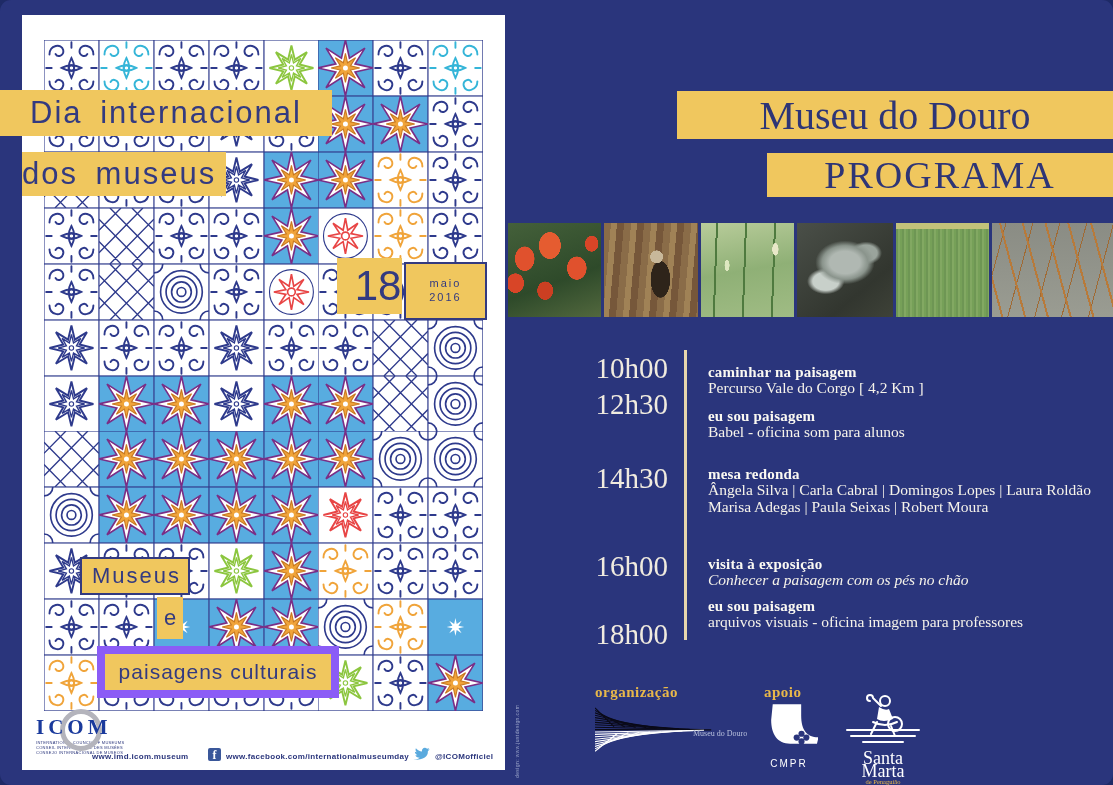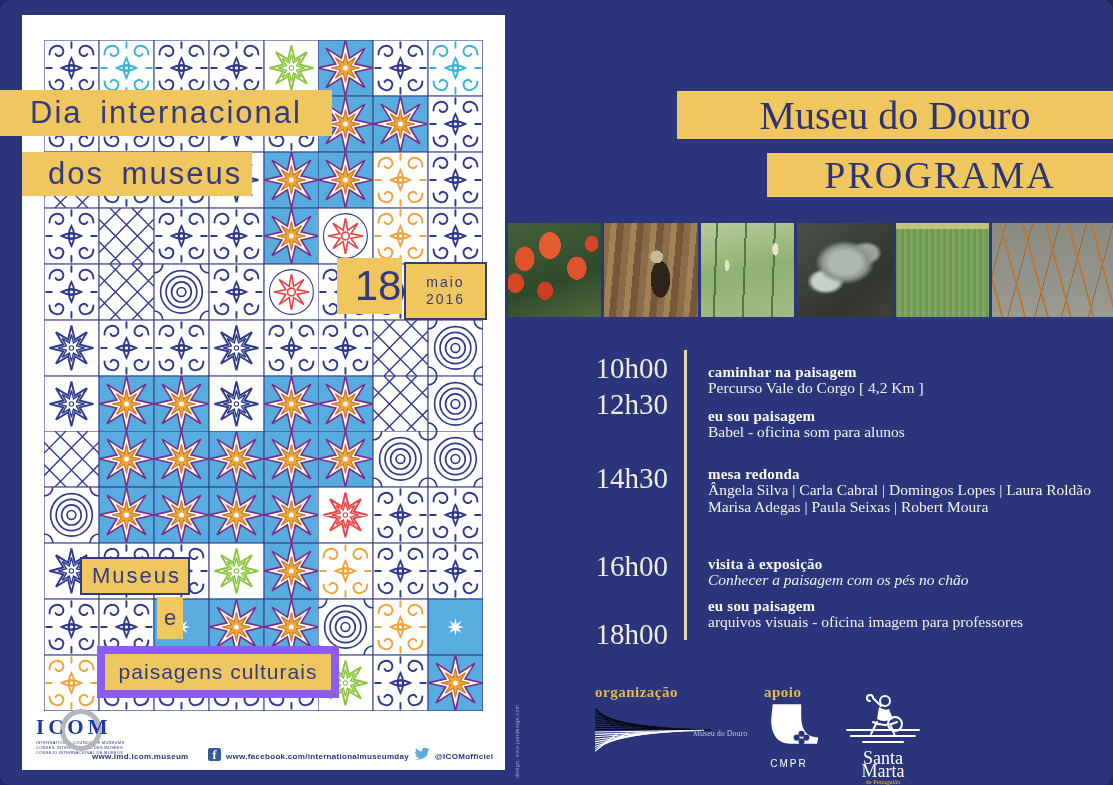--- a/index.html
+++ b/index.html
@@ -8,24 +8,24 @@
   
   .poster{position:absolute;left:22px;top:15px;width:483px;height:755px;background:#ffffff;}
   .tiles{position:absolute;left:22px;top:25px;width:439px;height:671px;display:grid;
          grid-template-columns:repeat(8,1fr);grid-template-rows:repeat(12,1fr);}
   .tiles svg{width:100%;height:100%;display:block;}
   .banner{position:absolute;background:#f0c75e;color:#333a80;
           font-family:"Liberation Sans",sans-serif;display:flex;align-items:center;}
   .b-title1{left:-22px;top:75px;width:302px;height:46px;font-size:31px;letter-spacing:2px;
             word-spacing:7px;padding-left:30px;}
   .b-title2{left:0;top:137px;width:204px;height:44px;font-size:31px;letter-spacing:2px;
-            word-spacing:7px;padding-left:26px;}
+            word-spacing:7px;}
   .b-day{left:315px;top:243px;width:48px;height:56px;font-size:42px;justify-content:center;padding-left:17px;}
   .b-month{left:382px;top:247px;width:79px;height:54px;border:2px solid #333a80;
-           font-size:14px;letter-spacing:2px;flex-direction:column;justify-content:center;
+           font-size:11px;letter-spacing:2px;flex-direction:column;justify-content:center;
            line-height:1.25;text-align:center;}
   .b-m1{left:58px;top:542px;width:96px;height:34px;border:2px solid #333a80;font-size:22px;
         letter-spacing:2px;padding-left:10px;}
   .b-m2{left:135px;top:582px;width:26px;height:42px;font-size:22px;justify-content:center;}
   .b-m3{left:75px;top:631px;width:226px;height:36px;border:8px solid #8b5cf6;font-size:21px;
         letter-spacing:1px;justify-content:center;}
   .poster-footer{position:absolute;left:0;top:696px;width:483px;height:59px;}
   .icom{position:absolute;left:14px;top:4px;width:90px;height:52px;}
   .icom-ring{position:absolute;left:24px;top:-6px;width:32px;height:32px;border:5px solid #b4b4bc;
              border-radius:50%;}

